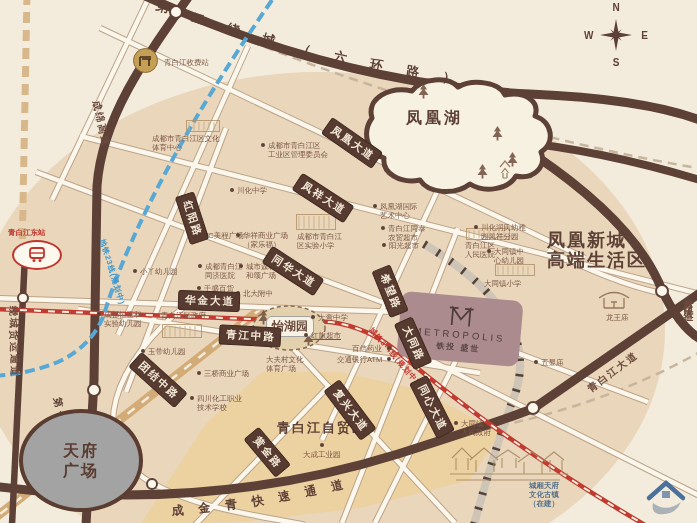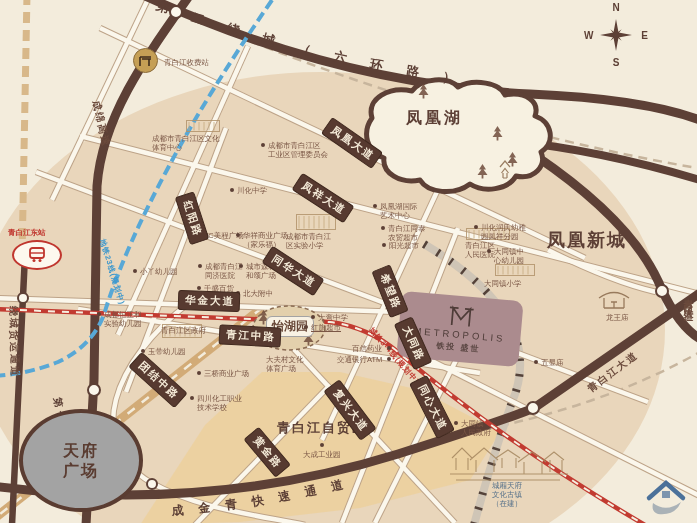--- a/index.html
+++ b/index.html
@@ -12,21 +12,21 @@
   #project .cn{font-size:8px;letter-spacing:2px;color:#5a4642;margin-top:2px;font-weight:bold;}
   
   .badge{position:absolute;background:#573a30;color:#f6ecd9;font-size:10.5px;font-weight:bold;letter-spacing:2px;
     padding:2px 4px 2px 6px;border-radius:3px;white-space:nowrap;z-index:6;border:1px solid #40291f;}
   .rtext{position:absolute;font-size:10px;font-weight:bold;color:#6b4a3c;letter-spacing:2px;white-space:nowrap;z-index:4;}
   .rtext.blue{color:#3d97cc;font-size:7.5px;letter-spacing:1px;}
   .rtext.red{color:#c0362e;font-size:7.5px;letter-spacing:1px;}
   .rtext.vert{writing-mode:vertical-rl;text-orientation:upright;letter-spacing:3px;}
   .poi{position:absolute;font-size:7.5px;line-height:9px;color:#7a5645;white-space:nowrap;z-index:5;}
   .poi.red{color:#c0362e;font-weight:bold;}
-  .poi.bluegrey{color:#56718a;font-weight:normal;}
+  .poi.bluegrey{color:#56718a;font-weight:bold;margin-left:37px;}
   .poi .dot{position:absolute;width:4px;height:4px;border-radius:50%;background:#5d4036;}
   .dot.left{left:-7px;top:2px;}
   .dot.right{right:-9px;top:2px;}
   .dot.top{left:50%;margin-left:-2px;top:-7px;}
   .area{position:absolute;color:#5d4036;font-weight:bold;z-index:4;white-space:nowrap;}
   #lake-label{left:406px;top:108px;font-size:16px;letter-spacing:3px;}
   #newcity-label{left:547px;top:230px;font-size:18px;letter-spacing:2px;line-height:20px;}
   #freetrade-label{left:277px;top:419px;font-size:13px;letter-spacing:2px;}
   #tianfu{position:absolute;left:19px;top:409px;width:116px;height:95px;border:4px solid #5a3c31;border-radius:50%;
     background:#a3a3a3;z-index:4;display:flex;flex-direction:column;align-items:center;justify-content:center;
@@ -165,20 +165,21 @@
     <svg width="26" height="22" viewBox="0 0 24 20">
       <path d="M4,19 L4,3 L12,13 L20,3 L20,19 M1,3 H9 M15,3 H23" fill="none" stroke="#4e3c38" stroke-width="1.6"></path>
     </svg>
     <div class="en">METROPOLIS</div>
     <div class="cn">铁投 盛世</div>
   </div>
 
   <div class="area" id="lake-label">凤凰湖</div>
   <div class="area" id="newcity-label">
     <div>凤凰新城</div>
+    <div>高端生活区</div>
   </div>
   <div class="area" id="freetrade-label">青白江自贸区</div>
   <div id="tianfu">
     <div>天府</div>
     <div>广场</div>
   </div>
   <div id="park-badge">怡湖园</div>
 
   <div id="compass">
     <span class="n">N</span>
@@ -249,21 +250,21 @@
       </div>
       <div class="poi" style="left: 200px; top: 231px;">
         <div>IMC美程广场</div>
         <span class="dot left"></span>
       </div>
       <div class="poi" style="left: 243px; top: 231px;">
         <div>华祥商业广场</div>
         <div>（家乐福）</div>
         <span class="dot left"></span>
       </div>
-      <div class="poi" style="left: 286px; top: 232px;">
+      <div class="poi" style="left: 297px; top: 232px;">
         <div>成都市青白江</div>
         <div>区实验小学</div>
       </div>
       <div class="poi" style="left: 140px; top: 267px;">
         <div>小丫幼儿园</div>
         <span class="dot left"></span>
       </div>
       <div class="poi" style="left: 205px; top: 262px;">
         <div>成都青白江</div>
         <div>同济医院</div>
@@ -280,41 +281,41 @@
       </div>
       <div class="poi" style="left: 243px; top: 289px;">
         <div>北大附中</div>
         <span class="dot left"></span>
       </div>
       <div class="poi" style="left: 104px; top: 310px;">
         <div>成都恒正和</div>
         <div>实验幼儿园</div>
         <span class="dot left"></span>
       </div>
-      <div class="poi" style="left: 161px; top: 326px;">
+      <div class="poi" style="left: 161px; top: 311px;">
         <div>青白江区政府</div>
       </div>
       <div class="poi" style="left: 148px; top: 347px;">
         <div>玉带幼儿园</div>
         <span class="dot left"></span>
       </div>
       <div class="poi" style="left: 204px; top: 369px;">
         <div>三桥商业广场</div>
         <span class="dot left"></span>
       </div>
       <div class="poi" style="left: 197px; top: 394px;">
         <div>四川化工职业</div>
         <div>技术学校</div>
         <span class="dot left"></span>
       </div>
       <div class="poi" style="left: 266px; top: 355px;">
         <div>大夫村文化</div>
         <div>体育广场</div>
       </div>
-      <div class="poi" style="left: 311px; top: 323px; text-decoration: underline;">
+      <div class="poi" style="left: 311px; top: 331px; text-decoration: underline;">
         <div>红旗超市</div>
         <span class="dot left"></span>
       </div>
       <div class="poi" style="left: 318px; top: 313px;">
         <div>大弯中学</div>
         <span class="dot left"></span>
       </div>
       <div class="poi" style="left: 380px; top: 202px;">
         <div>凤凰湖国际</div>
         <div>艺术中心</div>

